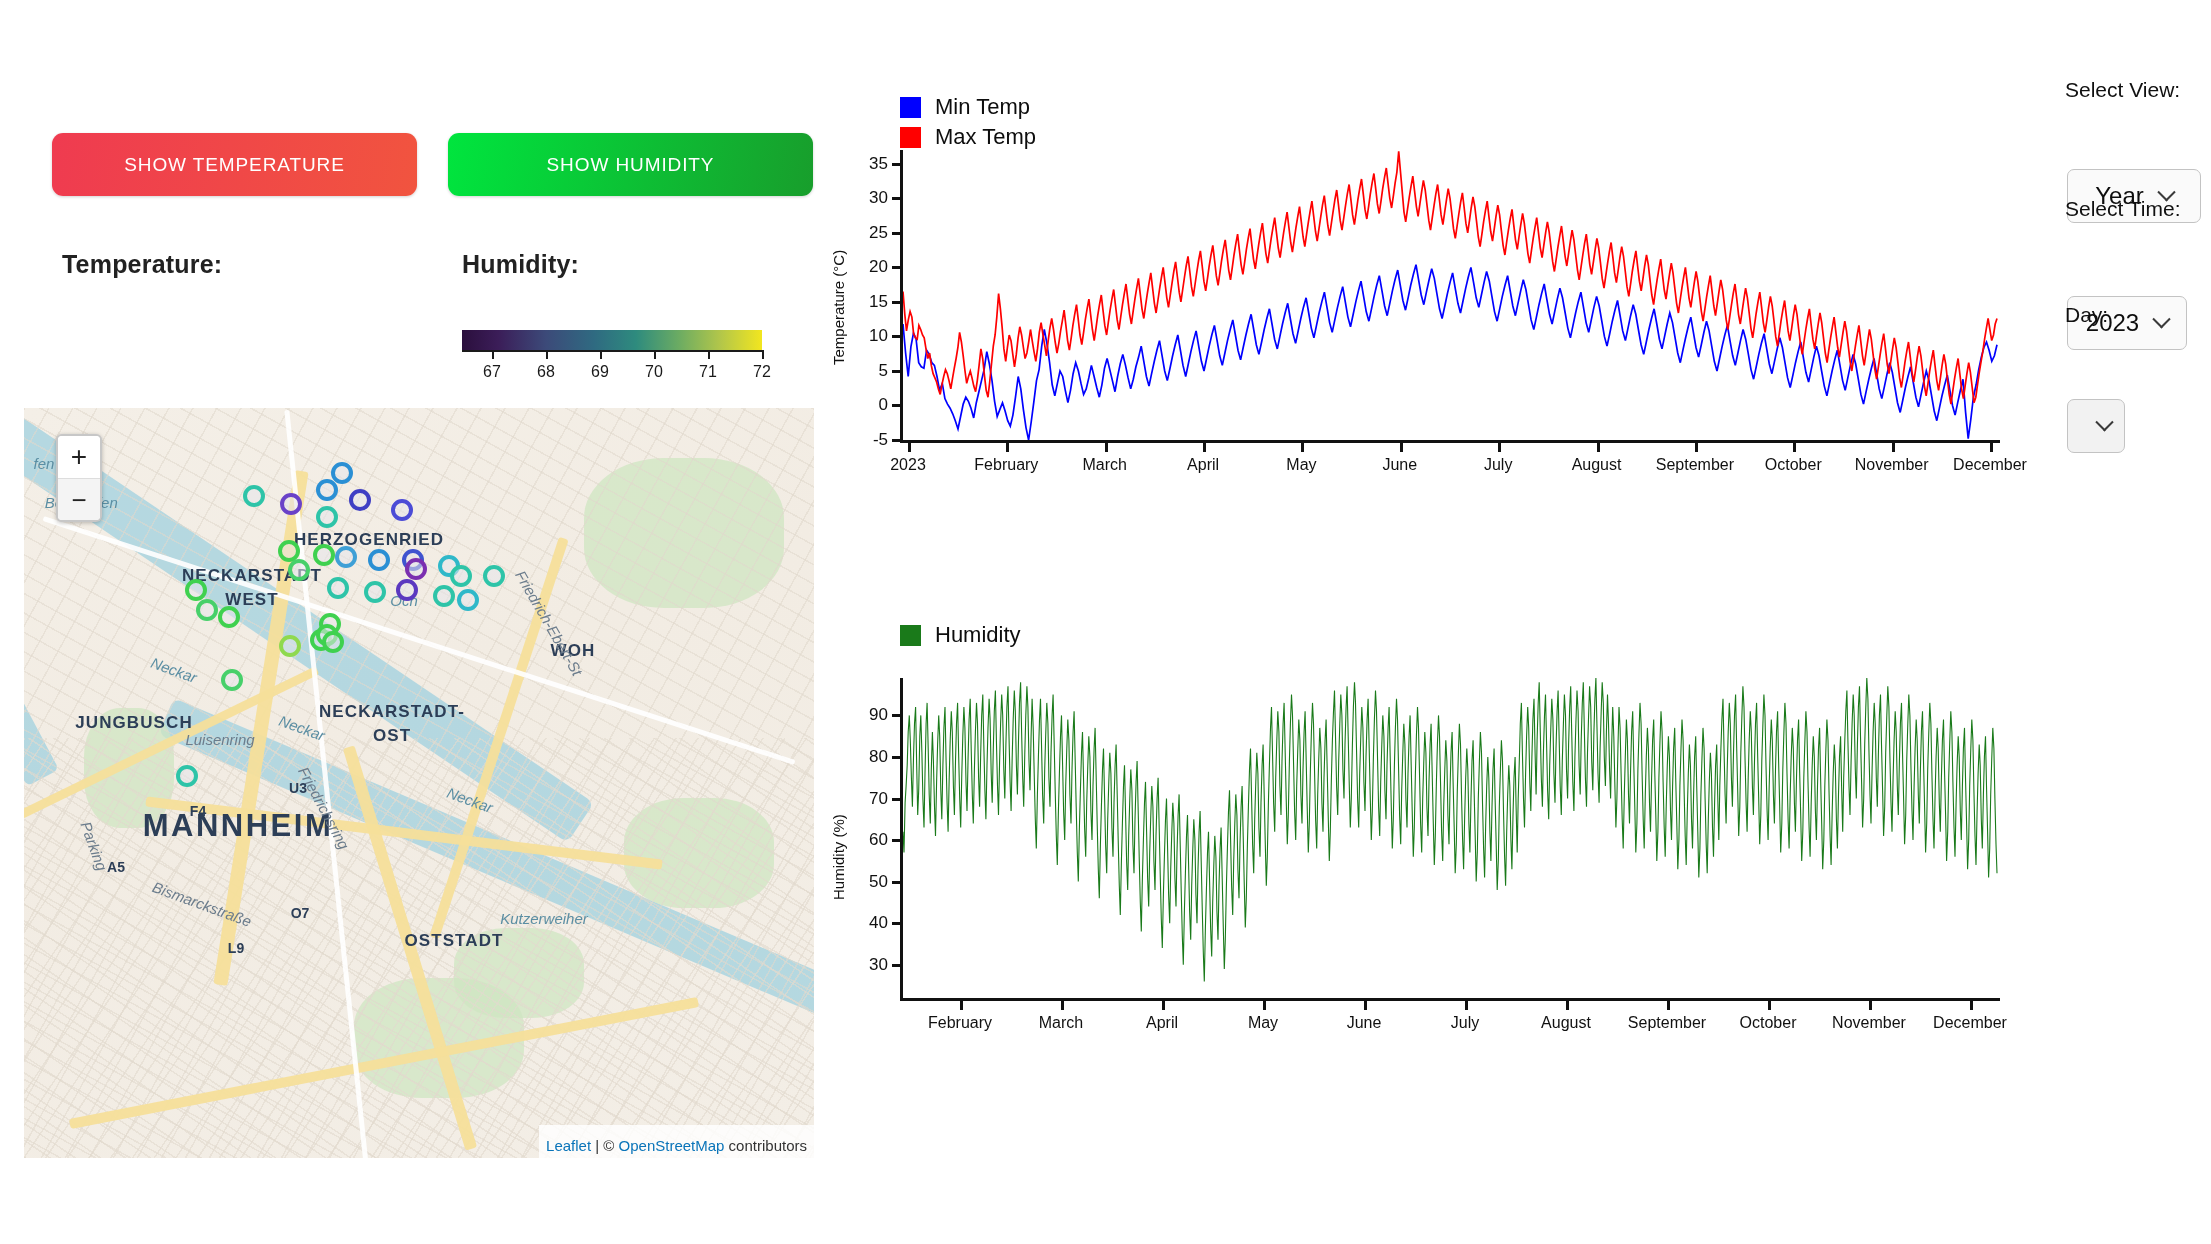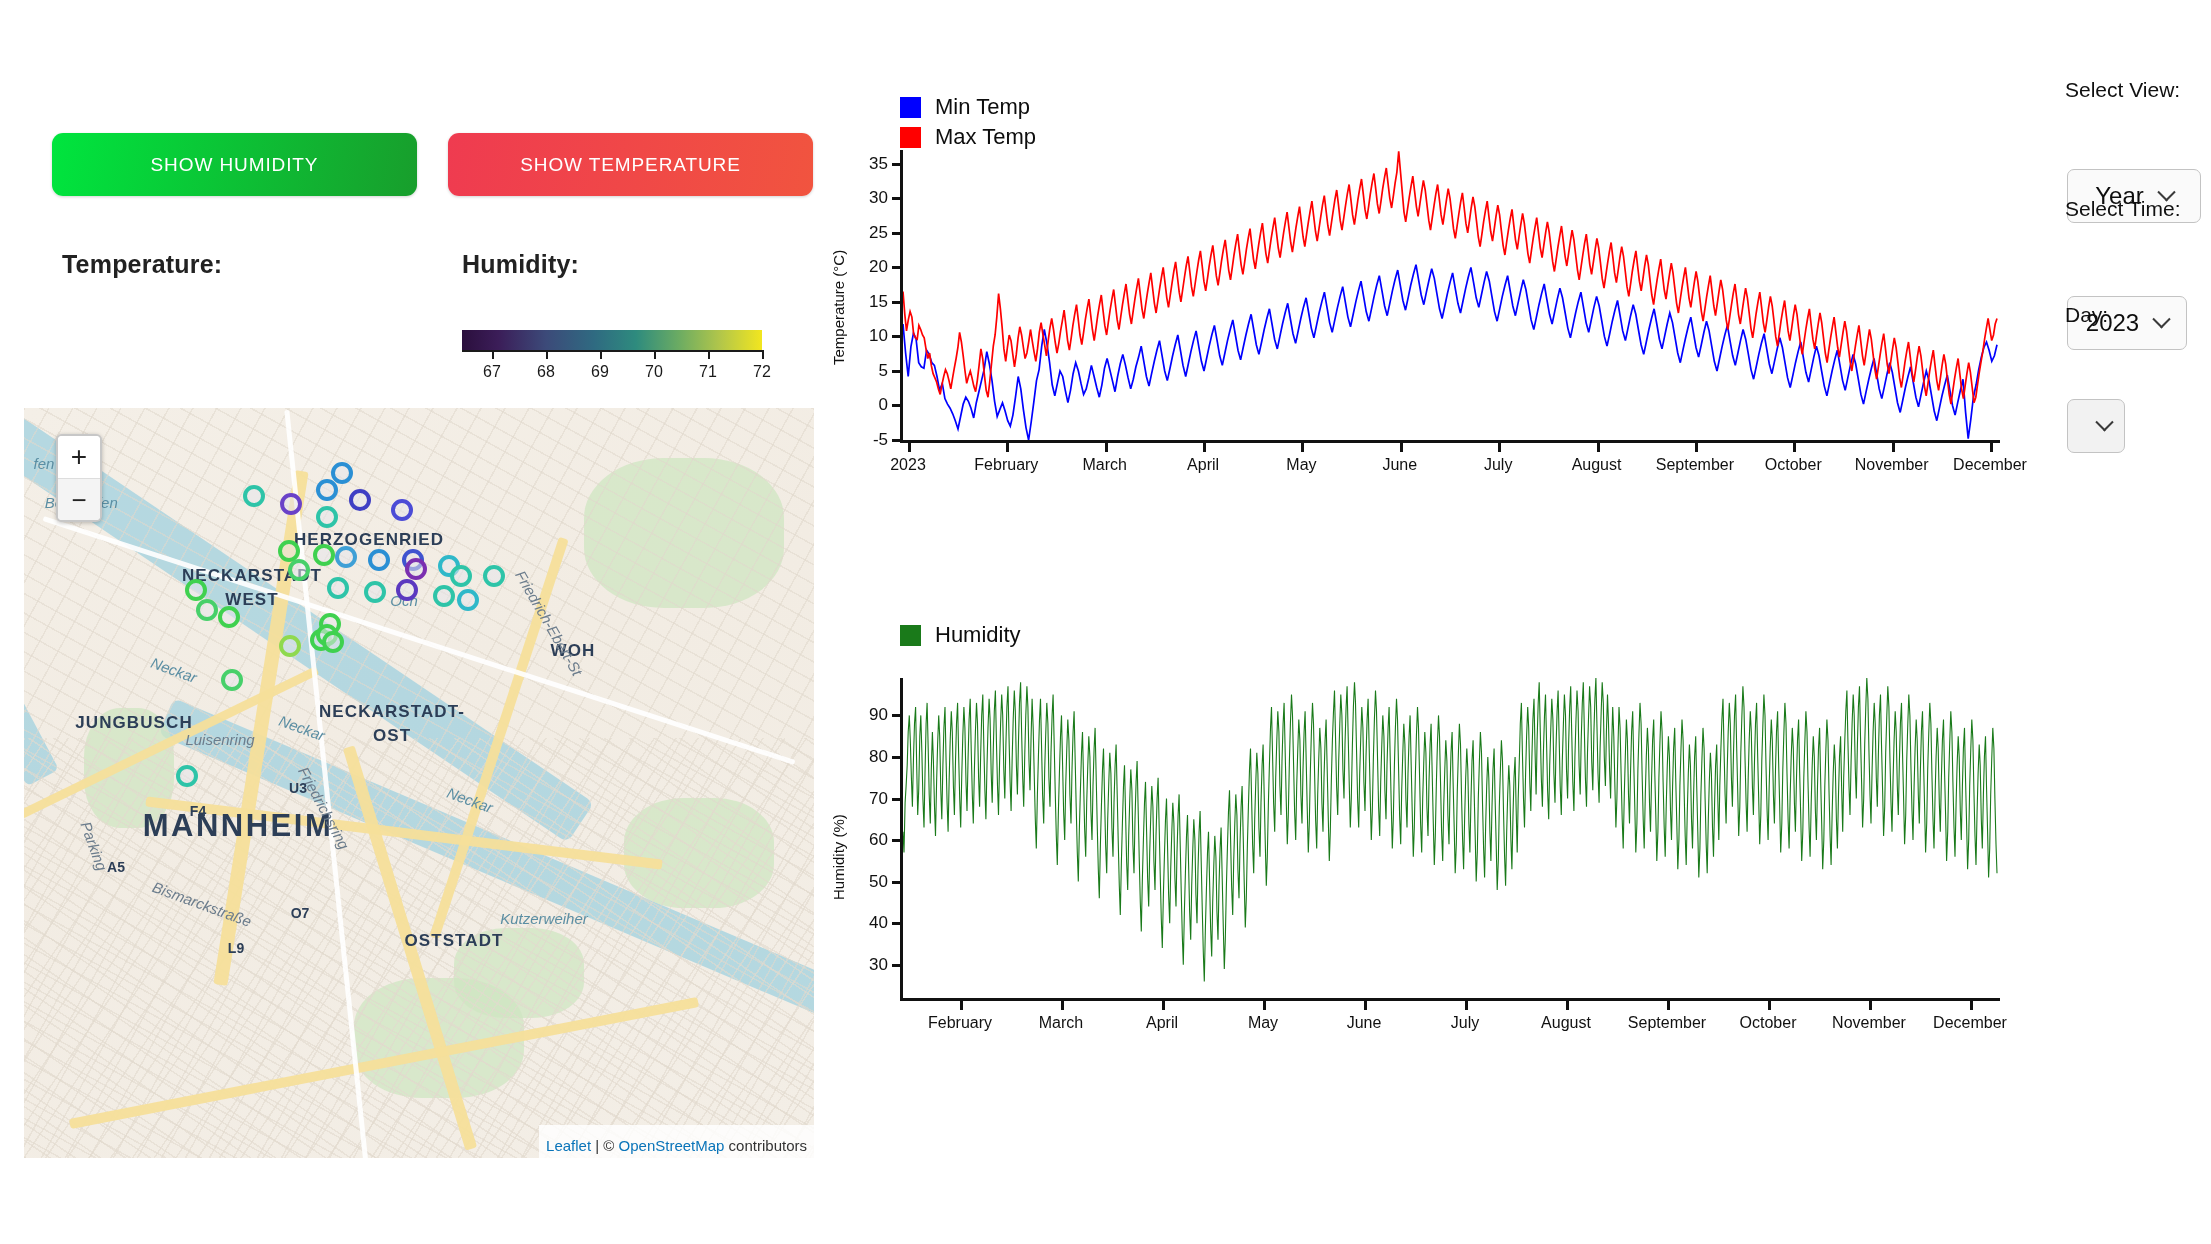--- a/index.html
+++ b/index.html
@@ -164,22 +164,22 @@
   #lbl-day{left:0px;top:303px;}
 </style>
 </head>
 <body>
 
 <div class="app">
 
   <div class="left-panel">
 
     <div class="btn-row">
+      <button class="big-btn btn-temp">SHOW TEMPERATURE</button>
       <button class="big-btn btn-hum">SHOW HUMIDITY</button>
-      <button class="big-btn btn-temp">SHOW TEMPERATURE</button>
     </div>
 
     <div class="legend-title" id="temp-legend-title">Temperature:</div>
     <div class="legend-title" id="hum-legend-title">Humidity:</div>
 
 
     <div class="cbar-wrap" id="hum-cbar-wrap">
       <div class="cbar" id="hum-cbar"></div>
       <div class="cbar-axis" id="hum-cbar-axis">
         <div class="baseline"></div>

